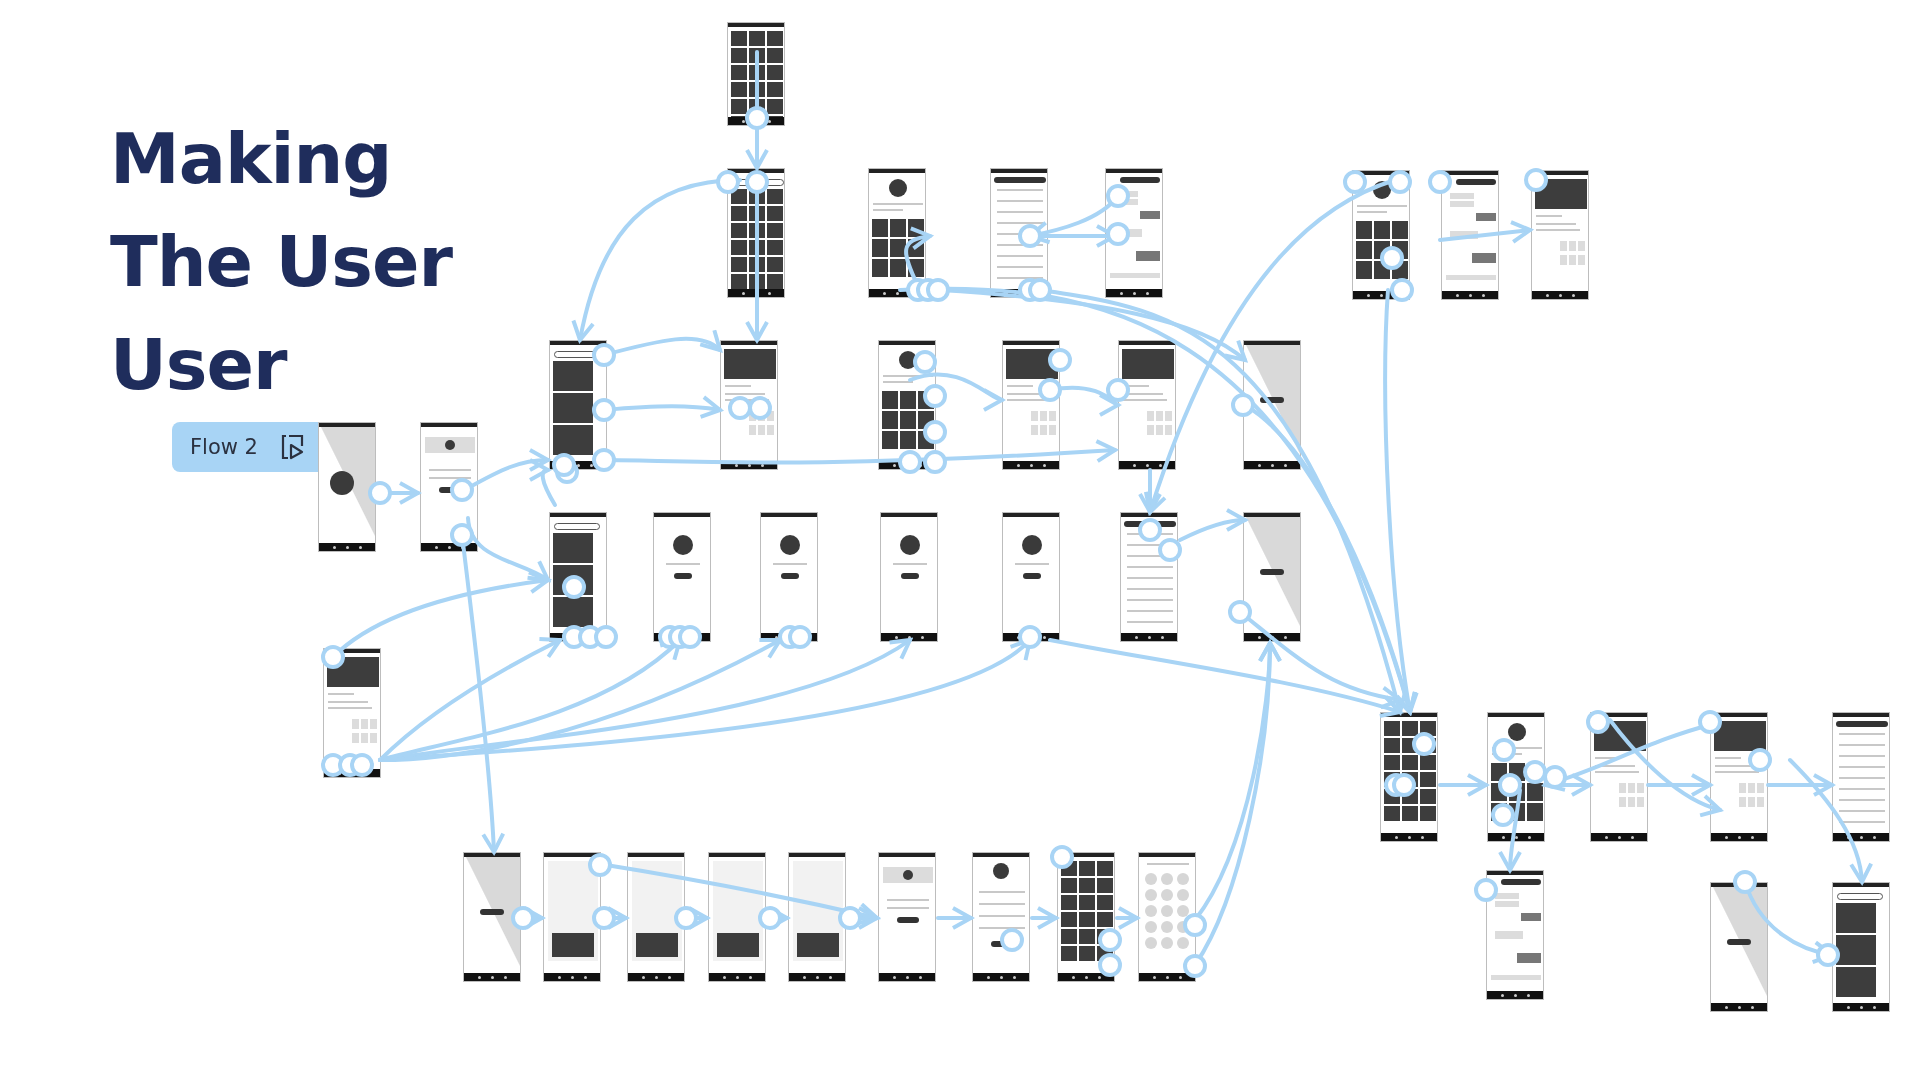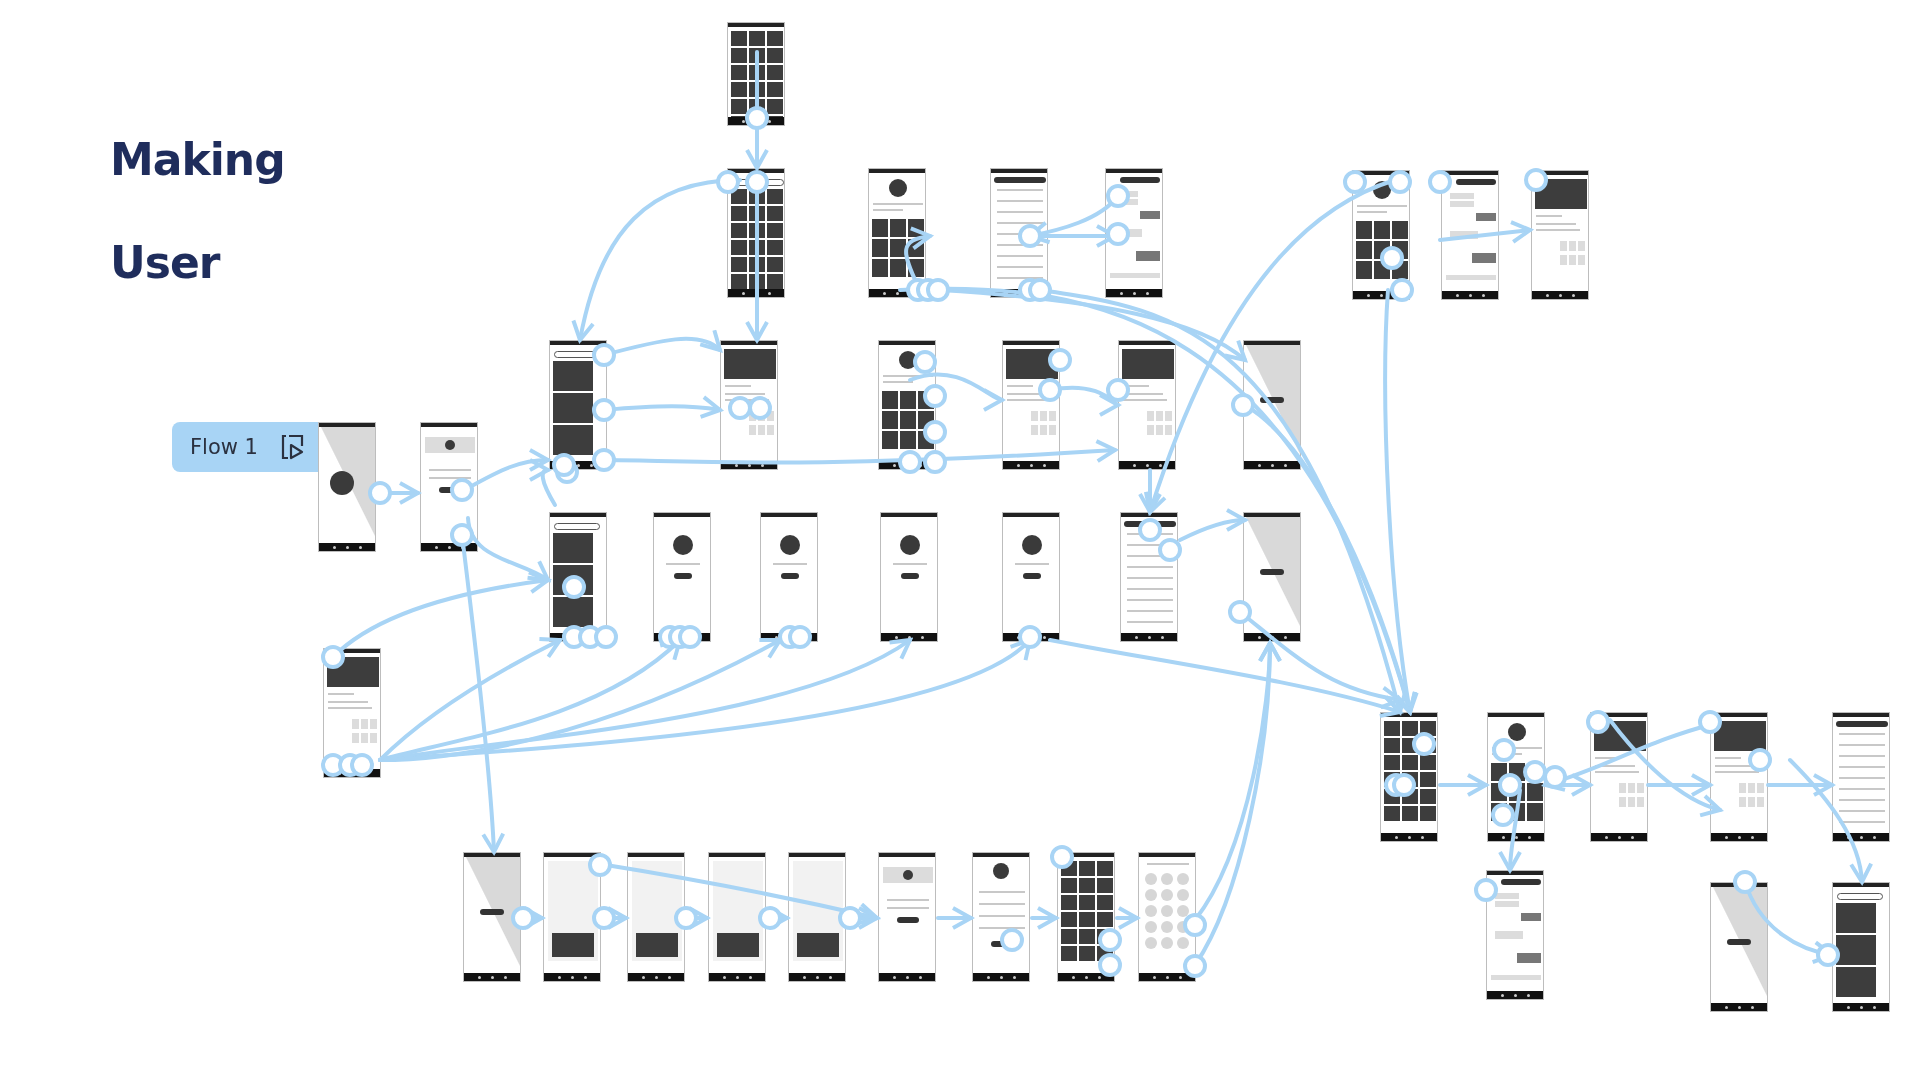--- a/index.html
+++ b/index.html
@@ -1,17 +1,17 @@
 <!DOCTYPE html>
 <html><head>
 <meta charset="utf-8">
 <style>
   html,body{margin:0;padding:0;background:#ffffff;}
   body{width:1920px;height:1080px;position:relative;overflow:hidden;font-family:"Liberation Sans",sans-serif;}
-  .title{position:absolute;left:110px;top:108px;color:#1f2d5c;font-family:"DejaVu Sans",sans-serif;font-weight:bold;font-size:44px;line-height:103px;letter-spacing:-1px;}
+  .title{position:absolute;left:110px;top:108px;color:#1f2d5c;font-family:"DejaVu Sans",sans-serif;font-weight:bold;font-size:70px;line-height:103px;letter-spacing:-1px;}
   .title div{white-space:nowrap;}
   .flow-badge{position:absolute;left:172px;top:422px;width:146px;height:50px;background:#a8d4f5;border-radius:8px 0 0 8px;display:flex;align-items:center;box-sizing:border-box;padding-left:18px;font-family:"DejaVu Sans",sans-serif;font-size:21px;color:#2b3140;}
   .flow-badge .play{margin-left:22px;width:26px;height:26px;}
   .phone{position:absolute;width:58px;height:130px;background:#fff;border:1px solid #bdbdbd;box-sizing:border-box;overflow:hidden;}
   .phone .sb{position:absolute;left:0;top:0;right:0;height:4px;background:#222;}
   .phone .nb{position:absolute;left:0;bottom:0;right:0;height:9px;background:#111;}
   .phone .nb i{position:absolute;top:3px;width:3px;height:3px;background:#ccc;border-radius:50%;}
   .phone .blk{position:absolute;background:#3d3d3d;}
   .phone .lg{position:absolute;background:#dcdcdc;}
   .phone .ln{position:absolute;height:2px;background:#c8c8c8;}
@@ -19,25 +19,26 @@
   .phone .lbl{position:absolute;left:0;right:0;text-align:center;font-size:4px;color:#333;font-weight:bold;}
   .phone .btn{position:absolute;background:#333;border-radius:4px;color:#fff;font-size:3px;text-align:center;}
   .phone .tri{position:absolute;left:0;top:4px;width:100%;height:100%;background:linear-gradient(to top right,#fff 49.5%,#d9d9d9 50.5%);}
   svg.links{position:absolute;left:0;top:0;}
 </style>
 </head>
 <body>
 
 <div class="title">
   <div>Making</div>
+  <div>The User</div>
   <div>User</div>
 </div>
 
 <div class="flow-badge">
-  <span>Flow 1</span>
+  <span>Flow 2</span>
   <svg class="play" viewBox="0 0 26 26">
     <path d="M9 2 H22 V12" fill="none" stroke="#2b3140" stroke-width="2.2"></path>
     <path d="M6 2 H3 V24 H8" fill="none" stroke="#2b3140" stroke-width="2.2"></path>
     <path d="M11 11 L22 18 L11 24 Z" fill="none" stroke="#2b3140" stroke-width="2.2" stroke-linejoin="round"></path>
   </svg>
 </div>
 
 <div id="screens">
     <div class="phone" style="left: 318px; top: 422px;">
       <div class="tri" style="left: 0px; top: 0px; width: 58px; height: 117px;"></div>

